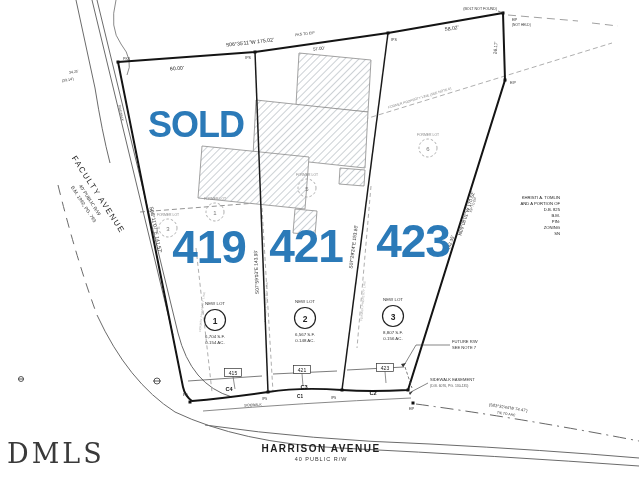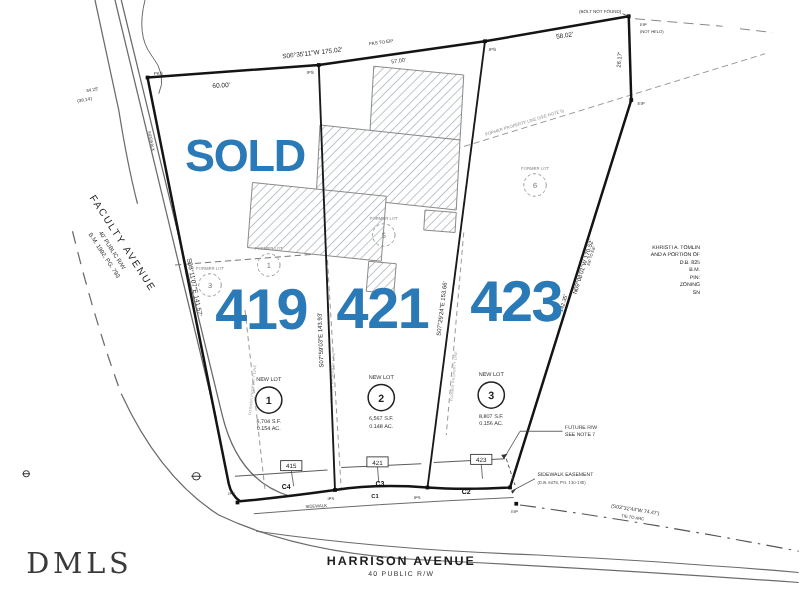--- a/index.html
+++ b/index.html
@@ -8,22 +8,22 @@
   svg{position:absolute;left:0;top:0;}
   svg text{font-family:"Liberation Sans",sans-serif;fill:#222;}
   .blue{fill:#2b7ab8;font-weight:bold;letter-spacing:-1px;}
   .dim{font-size:5.2px;fill:#2a2a2a;}
   .tiny{font-size:3.6px;fill:#333;}
   .mk{font-size:3.6px;fill:#333;}
   .curve{font-size:5.6px;font-weight:bold;fill:#111;}
   .lotsub{font-size:4.4px;fill:#333;}
   .former{font-size:3.4px;fill:#8a8a8a;}
   .fpl{font-size:2.9px;fill:#9a9a9a;letter-spacing:.2px;}
-  .watermark{position:absolute;left:21px;top:438px;font-family:"DejaVu Serif",serif;
-             font-size:23px;color:#3a3a3a;letter-spacing:3px;}
+  .watermark{position:absolute;left:7px;top:438px;font-family:"DejaVu Serif",serif;
+             font-size:27px;color:#3a3a3a;letter-spacing:3px;}
 </style>
 </head>
 <body>
 
 <div class="canvas">
 <svg width="640" height="480" viewBox="0 0 640 480">
 
   <defs>
     <pattern id="hatch" width="5" height="5" patternUnits="userSpaceOnUse" patternTransform="rotate(45)">
       <rect width="5" height="5" fill="#ffffff"></rect>

